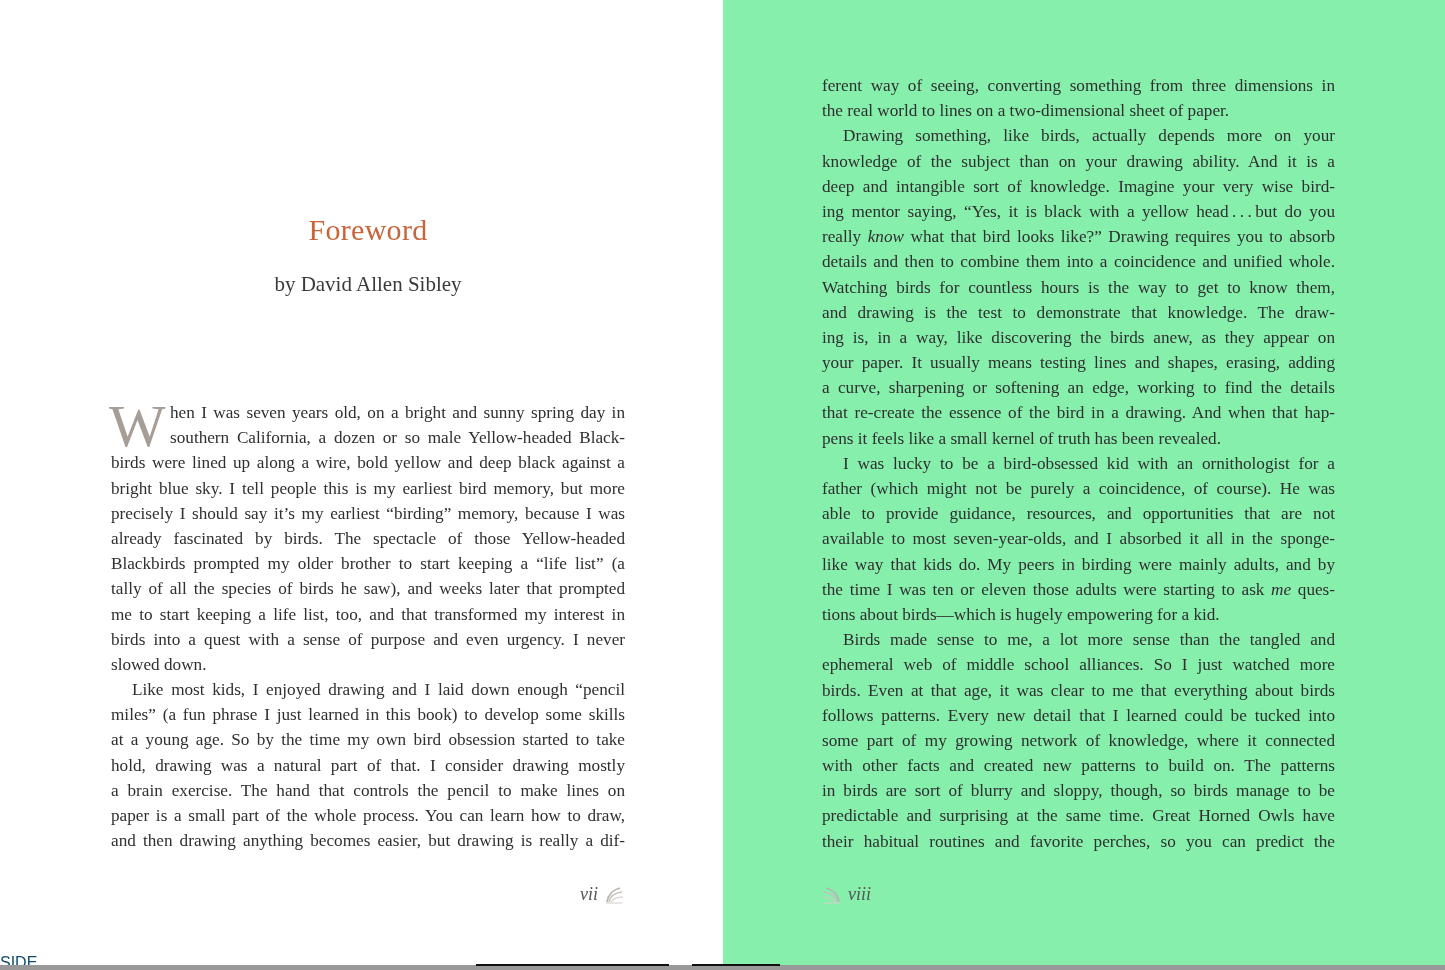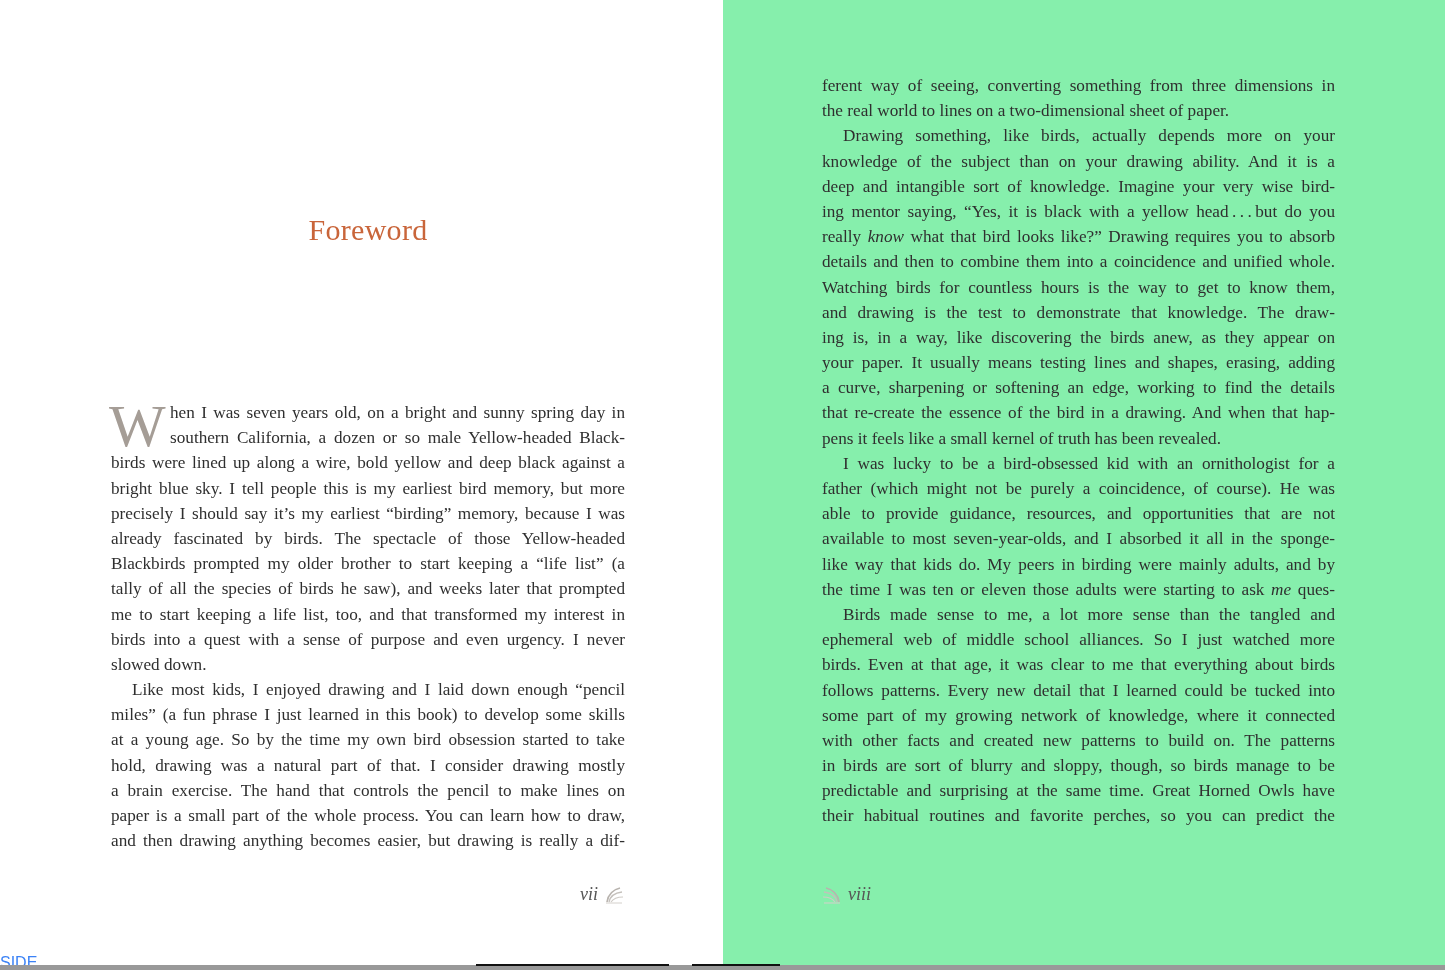--- a/index.html
+++ b/index.html
@@ -126,30 +126,31 @@
     }
     .bar-seg-1 { left: 476px; width: 193px; }
     .bar-seg-2 { left: 692px; width: 88px; }
     .side-label {
       position: absolute;
       left: 0;
       top: 955px;
       font-family: "Liberation Sans", sans-serif;
       font-size: 16px;
       line-height: 16px;
-      color: #3b82f6;
+      color: #0c4a6e;
       height: 11px;
       overflow: hidden;
     }
   </style>
 </head>
 <body>
 
 <div class="page page-left">
   <div class="title">Foreword</div>
+  <div class="byline">by David Allen Sibley</div>
 
   <div class="text-block left-text">
     <span class="dropcap">W</span>
     <span class="line dropcap-indent">hen I was seven years old, on a bright and sunny spring day in</span>
     <span class="line dropcap-indent">southern California, a dozen or so male Yellow-headed Black-</span>
     <span class="line">birds were lined up along a wire, bold yellow and deep black against a</span>
     <span class="line">bright blue sky. I tell people this is my earliest bird memory, but more</span>
     <span class="line">precisely I should say it’s my earliest “birding” memory, because I was</span>
     <span class="line">already fascinated by birds. The spectacle of those Yellow-headed</span>
     <span class="line">Blackbirds prompted my older brother to start keeping a “life list” (a</span>
@@ -193,20 +194,21 @@
     <span class="line">your paper. It usually means testing lines and shapes, erasing, adding</span>
     <span class="line">a curve, sharpening or softening an edge, working to find the details</span>
     <span class="line">that re-create the essence of the bird in a drawing. And when that hap-</span>
     <span class="line last">pens it feels like a small kernel of truth has been revealed.</span>
     <span class="line indent">I was lucky to be a bird-obsessed kid with an ornithologist for a</span>
     <span class="line">father (which might not be purely a coincidence, of course). He was</span>
     <span class="line">able to provide guidance, resources, and opportunities that are not</span>
     <span class="line">available to most seven-year-olds, and I absorbed it all in the sponge-</span>
     <span class="line">like way that kids do. My peers in birding were mainly adults, and by</span>
     <span class="line"><span>the time I was ten or eleven those adults were starting to ask</span> <em>me</em> <span>ques-</span></span>
+    <span class="line last">tions about birds—which is hugely empowering for a kid.</span>
     <span class="line indent">Birds made sense to me, a lot more sense than the tangled and</span>
     <span class="line">ephemeral web of middle school alliances. So I just watched more</span>
     <span class="line">birds. Even at that age, it was clear to me that everything about birds</span>
     <span class="line">follows patterns. Every new detail that I learned could be tucked into</span>
     <span class="line">some part of my growing network of knowledge, where it connected</span>
     <span class="line">with other facts and created new patterns to build on. The patterns</span>
     <span class="line">in birds are sort of blurry and sloppy, though, so birds manage to be</span>
     <span class="line">predictable and surprising at the same time. Great Horned Owls have</span>
     <span class="line">their habitual routines and favorite perches, so you can predict the</span>
   </div>

